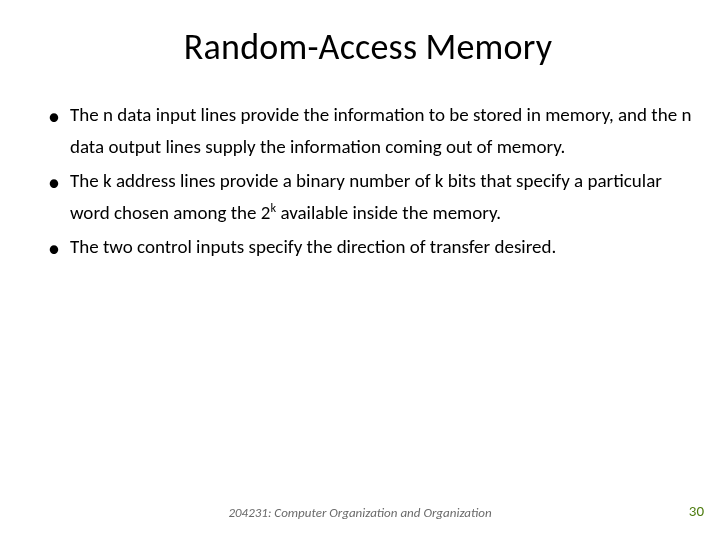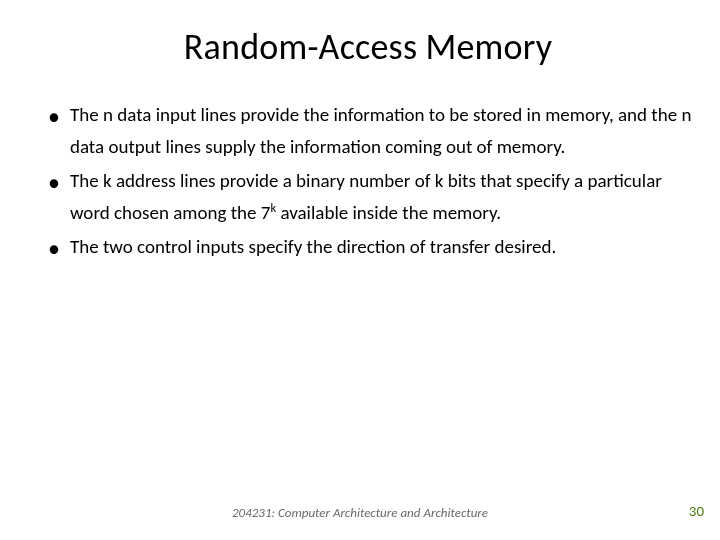--- a/index.html
+++ b/index.html
@@ -20,23 +20,23 @@
 <div class="slide">
   <h1 class="title">Random-Access Memory</h1>
 
   <div class="content">
     <div class="bullet-item">
       <span class="bullet-marker">•</span>
       <span class="bullet-text"><span>The n data input lines provide the information to be stored in memory, and the n data output lines supply the information coming out of memory.</span></span>
     </div>
     <div class="bullet-item">
       <span class="bullet-marker">•</span>
-      <span class="bullet-text"><span>The k address lines provide a binary number of k bits that specify a particular word chosen among the 7</span><span class="sup">k</span><span> available inside the memory.</span></span>
+      <span class="bullet-text"><span>The k address lines provide a binary number of k bits that specify a particular word chosen among the 2</span><span class="sup">k</span><span> available inside the memory.</span></span>
     </div>
     <div class="bullet-item">
       <span class="bullet-marker">•</span>
       <span class="bullet-text"><span>The two control inputs specify the direction of transfer desired.</span></span>
     </div>
   </div>
 
-  <div class="footer">204231: Computer Architecture and Architecture</div>
+  <div class="footer">204231: Computer Organization and Organization</div>
   <div class="page-num">30</div>
 </div>
 
 </body></html>

